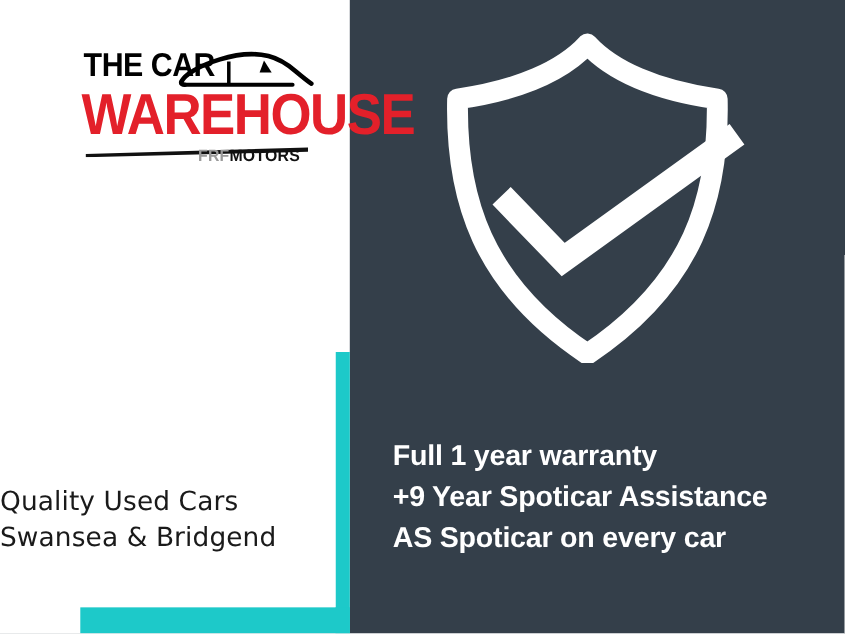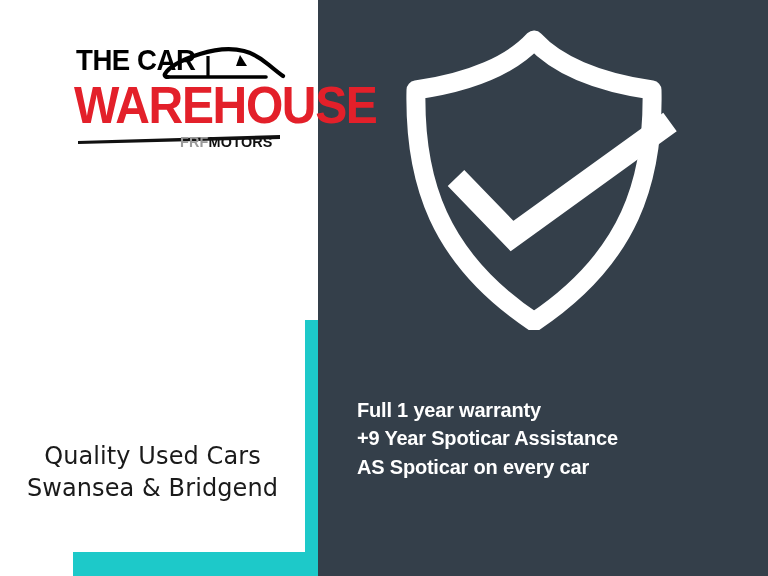--- a/index.html
+++ b/index.html
@@ -117,21 +117,20 @@
   }
   .frf { color: #9a9a9a; }
   .motors { color: #111111; }
 
   
   .tagline {
     position: absolute;
     left: 0px;
     top: 440px;
     width: 305px;
-    text-align: center;
     font-family: "DejaVu Sans", sans-serif;
     font-size: 24px;
     font-weight: 400;
     color: #1a1a1a;
     line-height: 1.35;
     letter-spacing: 0.1px;
   }
   .tagline-line { display: block; white-space: nowrap; }
 
   
@@ -145,21 +144,21 @@
 
   
   .headline {
     position: absolute;
     left: 357px;
     top: 396px;
     width: 400px;
     color: #ffffff;
     font-family: "Liberation Sans", sans-serif;
     font-weight: bold;
-    font-size: 20px;
+    font-size: 26px;
     line-height: 1.42;
     letter-spacing: -0.2px;
   }
   .headline-line { display: block; white-space: nowrap; }
 </style>
 </head>
 <body>
 
 <div class="canvas">
 

